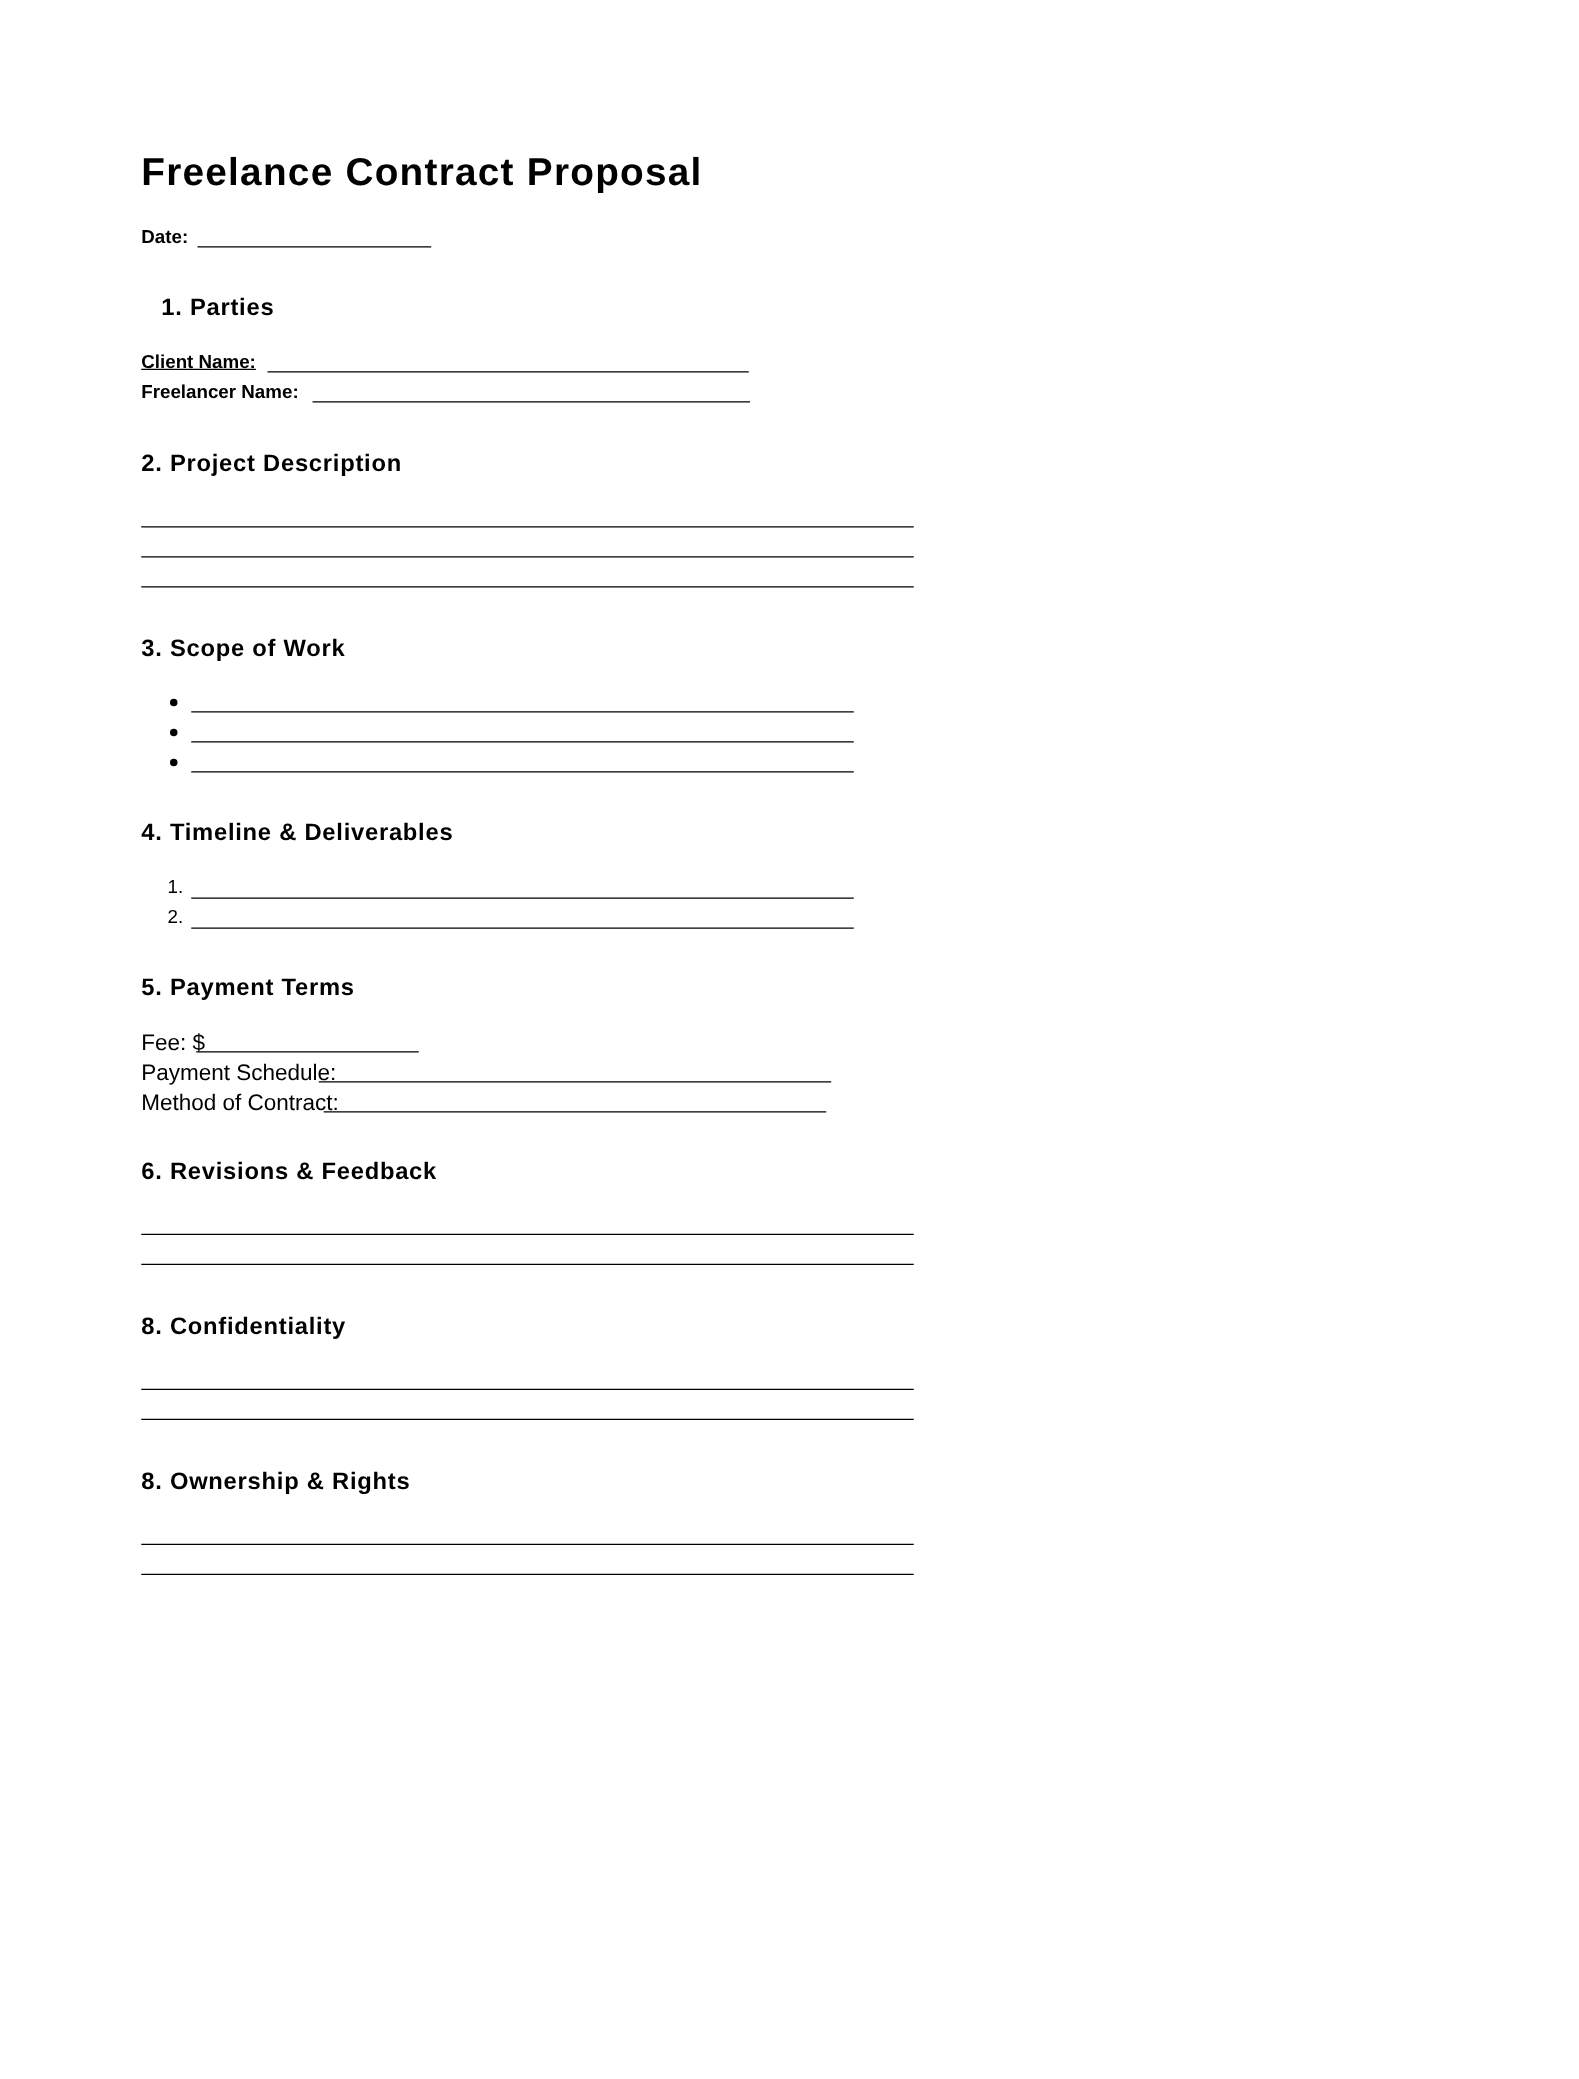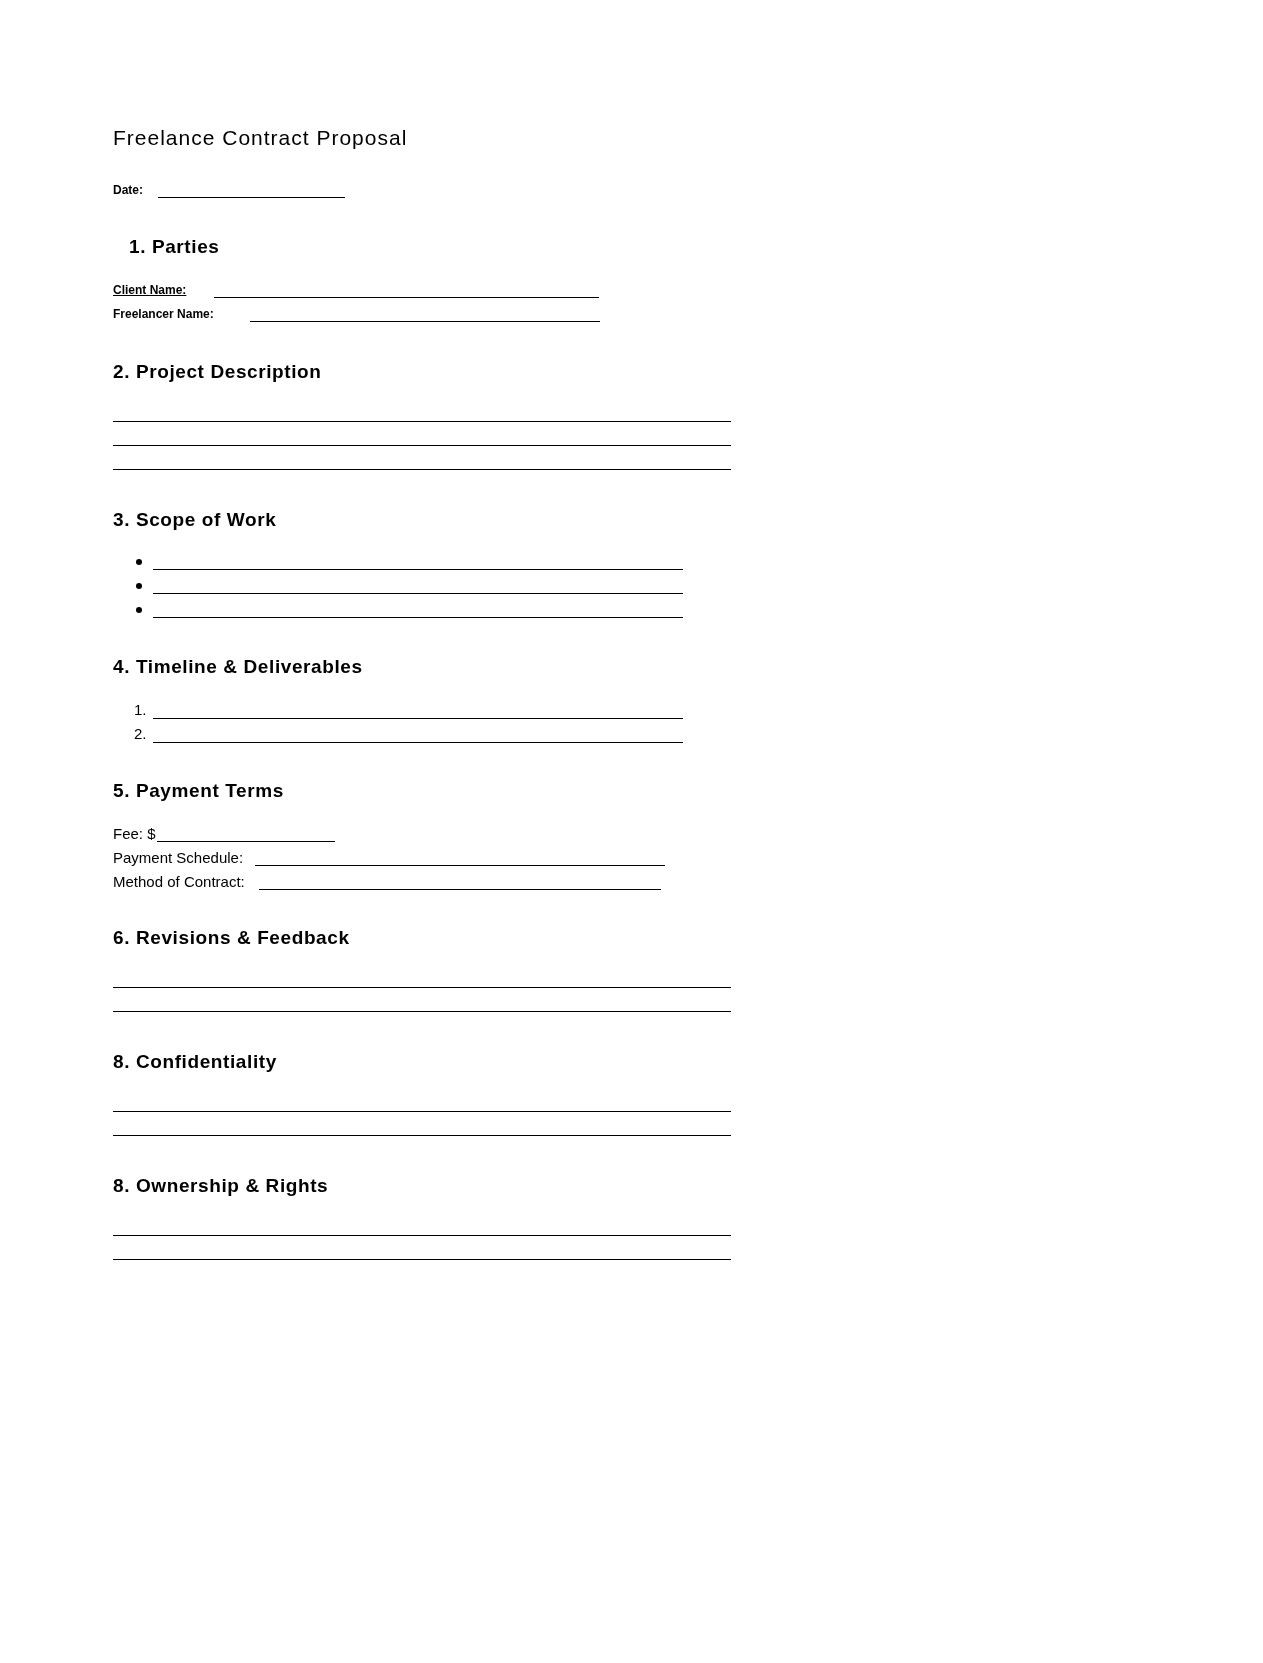--- a/index.html
+++ b/index.html
@@ -1,22 +1,22 @@
 <!DOCTYPE html>
 <html><head>
   <meta charset="utf-8">
   <style>
     html, body { margin: 0; padding: 0; background: #ffffff; }
     body { width: 1263px; height: 1663px; position: relative; overflow: hidden;
            font-family: "Liberation Sans", sans-serif; color: #000; }
     .abs { position: absolute; white-space: nowrap; }
-    .title { left: 113px; top: 118px; font-size: 21px; font-weight: normal; letter-spacing: 1px; line-height: 40px; }
+    .title { left: 113px; top: 118px; font-size: 31px; font-weight: bold; letter-spacing: 1px; line-height: 40px; }
     .h2 { left: 113px; font-size: 19px; font-weight: bold; letter-spacing: 0.6px; line-height: 24px; }
-    .label-b { font-size: 12px; font-weight: bold; line-height: 20px; }
-    .label { font-size: 15px; line-height: 20px; }
+    .label-b { font-size: 15px; font-weight: bold; line-height: 20px; }
+    .label { font-size: 18px; line-height: 20px; }
     .line { position: absolute; height: 0; border-top: 1.3px solid #000; }
     .bullet { position: absolute; width: 6px; height: 6px; background: #000; border-radius: 50%; }
     .num { font-size: 15px; line-height: 20px; }
     .field { position: absolute; }
   </style>
 </head>
 <body>
 
 <div class="abs title">Freelance Contract Proposal</div>
 

